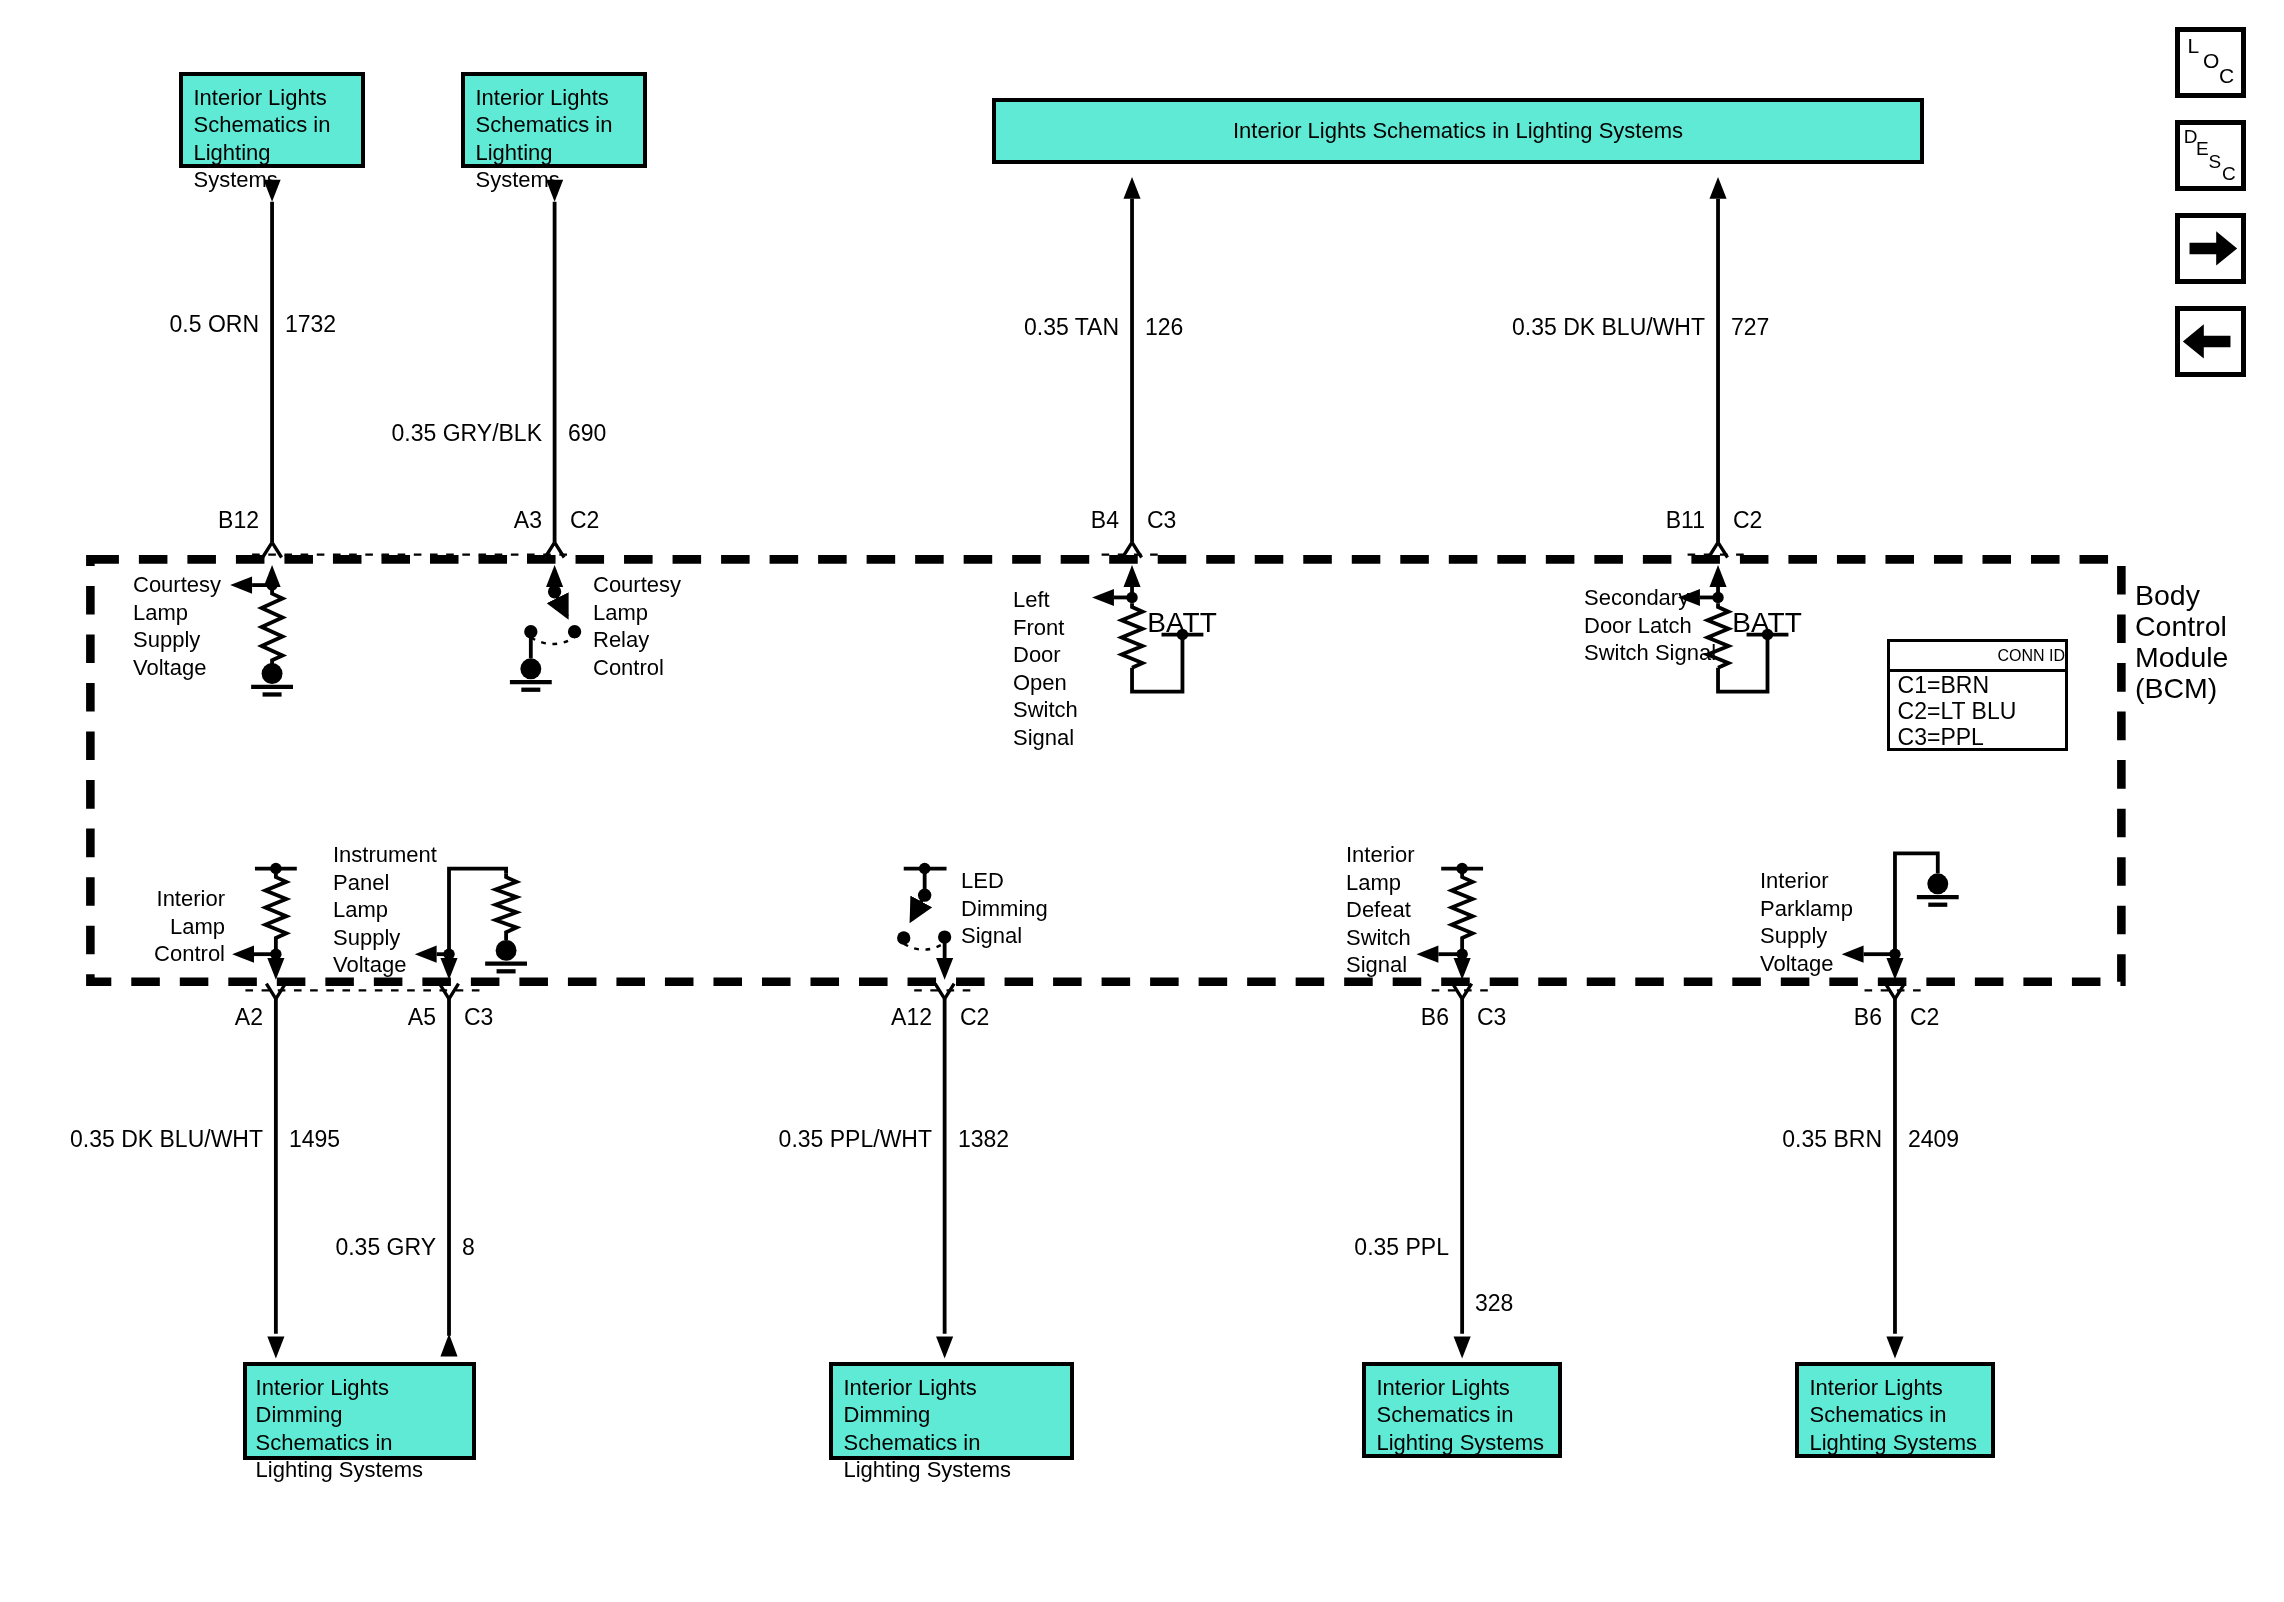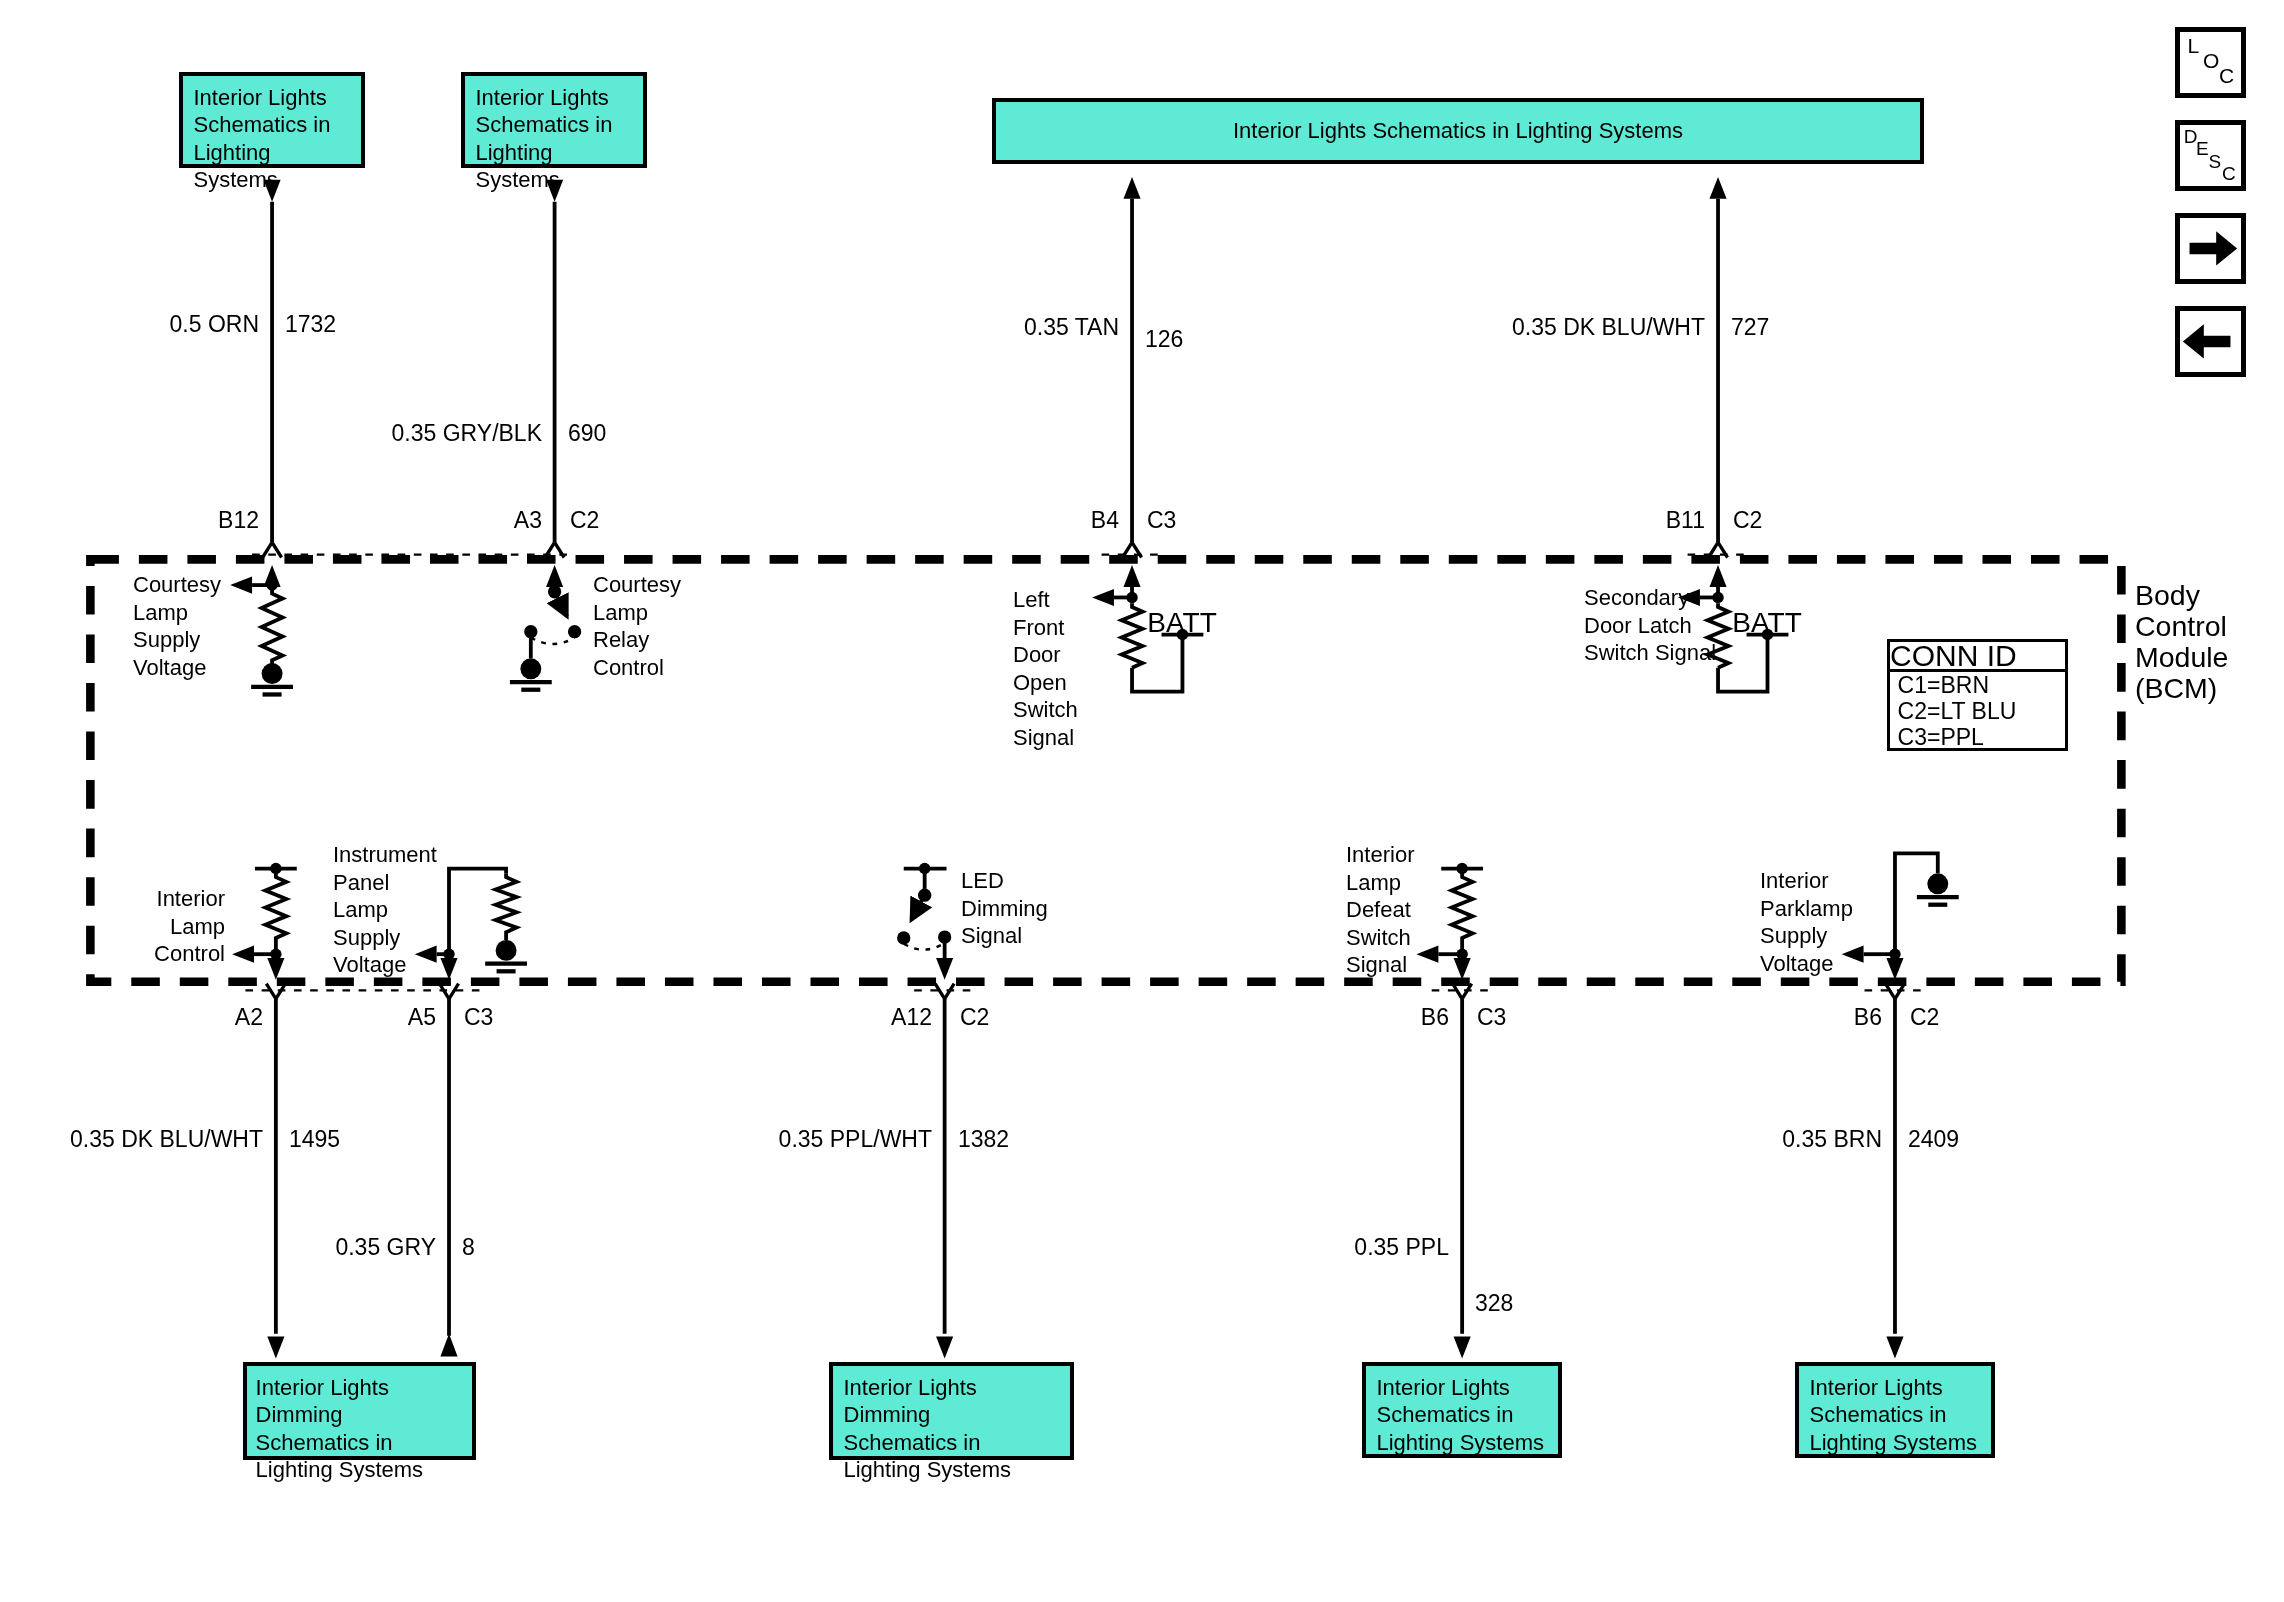--- a/index.html
+++ b/index.html
@@ -18,21 +18,21 @@
   .obox {
     position:absolute; border:4.8px solid #000; background:#5eead4; box-sizing:border-box;
   }
   .obox .inner { padding:7.6px 10.5px; font-size:22px; line-height:27.6px; white-space:pre-line; }
   .wide { display:flex; align-items:center; justify-content:center; }
   .wide .inner { padding:0; white-space:nowrap; }
   .connid {
     position:absolute; left:1887px; top:639px; width:181px; height:112px;
     border:3.8px solid #000; box-sizing:border-box; background:#fff;
   }
-  .connid .hdr { border-bottom:3.8px solid #000; text-align:left; font-size:30px; line-height:27px; height:27px; }
+  .connid .hdr { border-bottom:3.8px solid #000; text-align:right; font-size:16px; line-height:27px; height:27px; }
   .connid .row { font-size:23px; line-height:26px; padding-left:7.6px; }
   .navbox {
     position:absolute; left:2175px; width:71px; height:71px;
     border:5.7px solid #000; box-sizing:border-box; background:#fff; cursor:pointer;
   }
   .navbox span { position:absolute; font-size:21px; }
   .navbox.desc span { font-size:19px; }
 </style>
 </head>
 <body>
@@ -251,21 +251,21 @@
 Lighting Systems</div>
   </div>
 
   <div class="t f28 ra" style="right:2026px;top:309px;">0.5 ORN</div>
   <div class="t f28" style="left:285px;top:309px;">1732</div>
 
   <div class="t f28 ra" style="right:1743px;top:418px;">0.35 GRY/BLK</div>
   <div class="t f28" style="left:568px;top:418px;">690</div>
 
   <div class="t f28 ra" style="right:1166px;top:312px;">0.35 TAN</div>
-  <div class="t f28" style="left:1145px;top:324px;">126</div>
+  <div class="t f28" style="left:1145px;top:312px;">126</div>
 
   <div class="t f28 ra" style="right:580px;top:312px;">0.35 DK BLU/WHT</div>
   <div class="t f28" style="left:1731px;top:312px;">727</div>
 
   <div class="t f28 ra" style="right:2022px;top:1124px;">0.35 DK BLU/WHT</div>
   <div class="t f28" style="left:289px;top:1124px;">1495</div>
 
   <div class="t f28 ra" style="right:1849px;top:1232px;">0.35 GRY</div>
   <div class="t f28" style="left:462px;top:1232px;">8</div>
 

